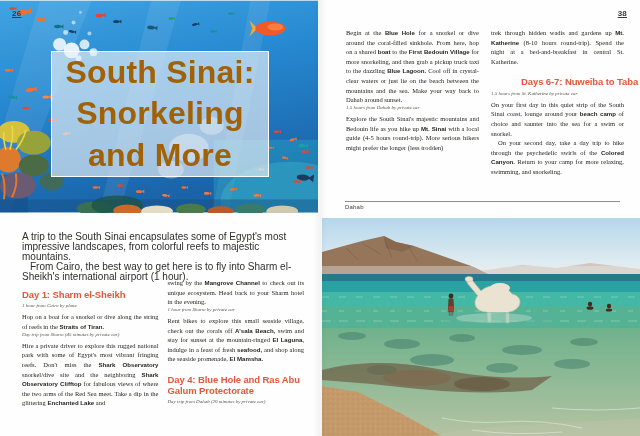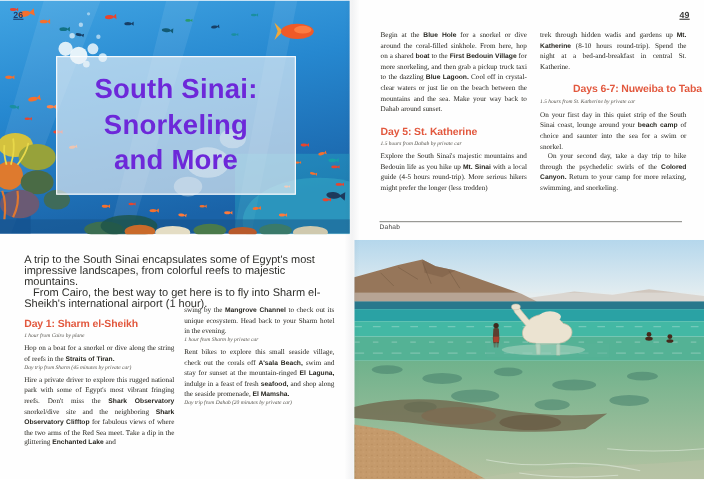--- a/index.html
+++ b/index.html
@@ -13,21 +13,21 @@
 
   
   .hero{position:absolute;left:0;top:0;width:318px;height:213px;overflow:hidden;}
   .hero svg{display:block;}
   .pageno{position:absolute;font-size:8px;font-weight:bold;letter-spacing:0.2px;text-decoration:underline;}
   .pageno-left{left:12px;top:9px;color:#1d3d6e;}
   .pageno-right{right:13px;top:9px;color:#3a3a38;}
   .title-box{position:absolute;left:51px;top:51px;width:218px;height:126px;box-sizing:border-box;
              border:1.5px solid rgba(255,255,255,0.95);background:rgba(233,241,247,0.66);
              display:flex;align-items:center;justify-content:center;}
-  .title-box h1{margin:0;font-size:25px;line-height:1.3;font-weight:bold;color:#6d28d9;
+  .title-box h1{margin:0;font-size:32px;line-height:1.3;font-weight:bold;color:#a16207;
                 text-align:center;white-space:pre-line;letter-spacing:0.2px;}
 
   
   .intro{position:absolute;left:22px;top:232px;width:280px;font-size:10px;line-height:10px;
          color:#2e2e2a;}
   .intro p{margin:0;}
   .intro .indent{text-indent:8px;}
 
   
   .cols{position:absolute;display:flex;}
@@ -255,32 +255,32 @@
         <div class="day-h">Day 1: Sharm el-Sheikh</div>
         <div class="note">1 hour from Cairo by plane</div>
         <p class="body"><span>Hop on a boat for a snorkel or dive along the string of reefs in the </span><b>Straits of Tiran.</b></p>
         <div class="note">Day trip from Sharm (45 minutes by private car)</div>
         <p class="body"><span>Hire a private driver to explore this rugged national park with some of Egypt's most vibrant fringing reefs. Don't miss the </span><b>Shark Observatory</b><span> snorkel/dive site and the neighboring </span><b>Shark Observatory Clifftop</b><span> for fabulous views of where the two arms of the Red Sea meet. Take a dip in the glittering </span><b>Enchanted Lake</b><span> and</span></p>
       </div>
       <div class="col">
         <p class="body"><span>swing by the </span><b>Mangrove Channel</b><span> to check out its unique ecosystem. Head back to your Sharm hotel in the evening.</span></p>
         <div class="note">1 hour from Sharm by private car</div>
         <p class="body"><span>Rent bikes to explore this small seaside village, check out the corals off </span><b>A'sala Beach,</b><span> swim and stay for sunset at the mountain-ringed </span><b>El Laguna,</b><span> indulge in a feast of fresh </span><b>seafood,</b><span> and shop along the seaside promenade, </span><b>El Mamsha.</b></p>
+        <div class="day-h">Day 4: Blue Hole and Ras Abu Galum Protectorate</div>
         <div class="note">Day trip from Dahab (20 minutes by private car)</div>
       </div>
     </div>
   </div>
 
   <div class="page page-right">
-    <span class="pageno pageno-right">49</span>
+    <span class="pageno pageno-right">38</span>
 
     <div class="cols cols-right">
       <div class="col">
         <p class="body"><span>Begin at the </span><b>Blue Hole</b><span> for a snorkel or dive around the coral-filled sinkhole. From here, hop on a shared </span><b>boat</b><span> to the </span><b>First Bedouin Village</b><span> for more snorkeling, and then grab a pickup truck taxi to the dazzling </span><b>Blue Lagoon.</b><span> Cool off in crystal-clear waters or just lie on the beach between the mountains and the sea. Make your way back to Dahab around sunset.</span></p>
-        <div class="day-h">Day 5: St. Katherine</div>
         <div class="note">1.5 hours from Dahab by private car</div>
         <p class="body"><span>Explore the South Sinai's majestic mountains and Bedouin life as you hike up </span><b>Mt. Sinai</b><span> with a local guide (4-5 hours round-trip). More serious hikers might prefer the longer (less trodden)</span></p>
       </div>
       <div class="col">
         <p class="body"><span>trek through hidden wadis and gardens up </span><b>Mt. Katherine</b><span> (8-10 hours round-trip). Spend the night at a bed-and-breakfast in central St. Katherine.</span></p>
         <div class="day-h nowrap">Days 6-7: Nuweiba to Taba</div>
         <div class="note">1.5 hours from St. Katherine by private car</div>
         <p class="body"><span>On your first day in this quiet strip of the South Sinai coast, lounge around your </span><b>beach camp</b><span> of choice and saunter into the sea for a swim or snorkel.</span></p>
         <p class="body indent"><span>On your second day, take a day trip to hike through the psychedelic swirls of the </span><b>Colored Canyon.</b><span> Return to your camp for more relaxing, swimming, and snorkeling.</span></p>
       </div>

